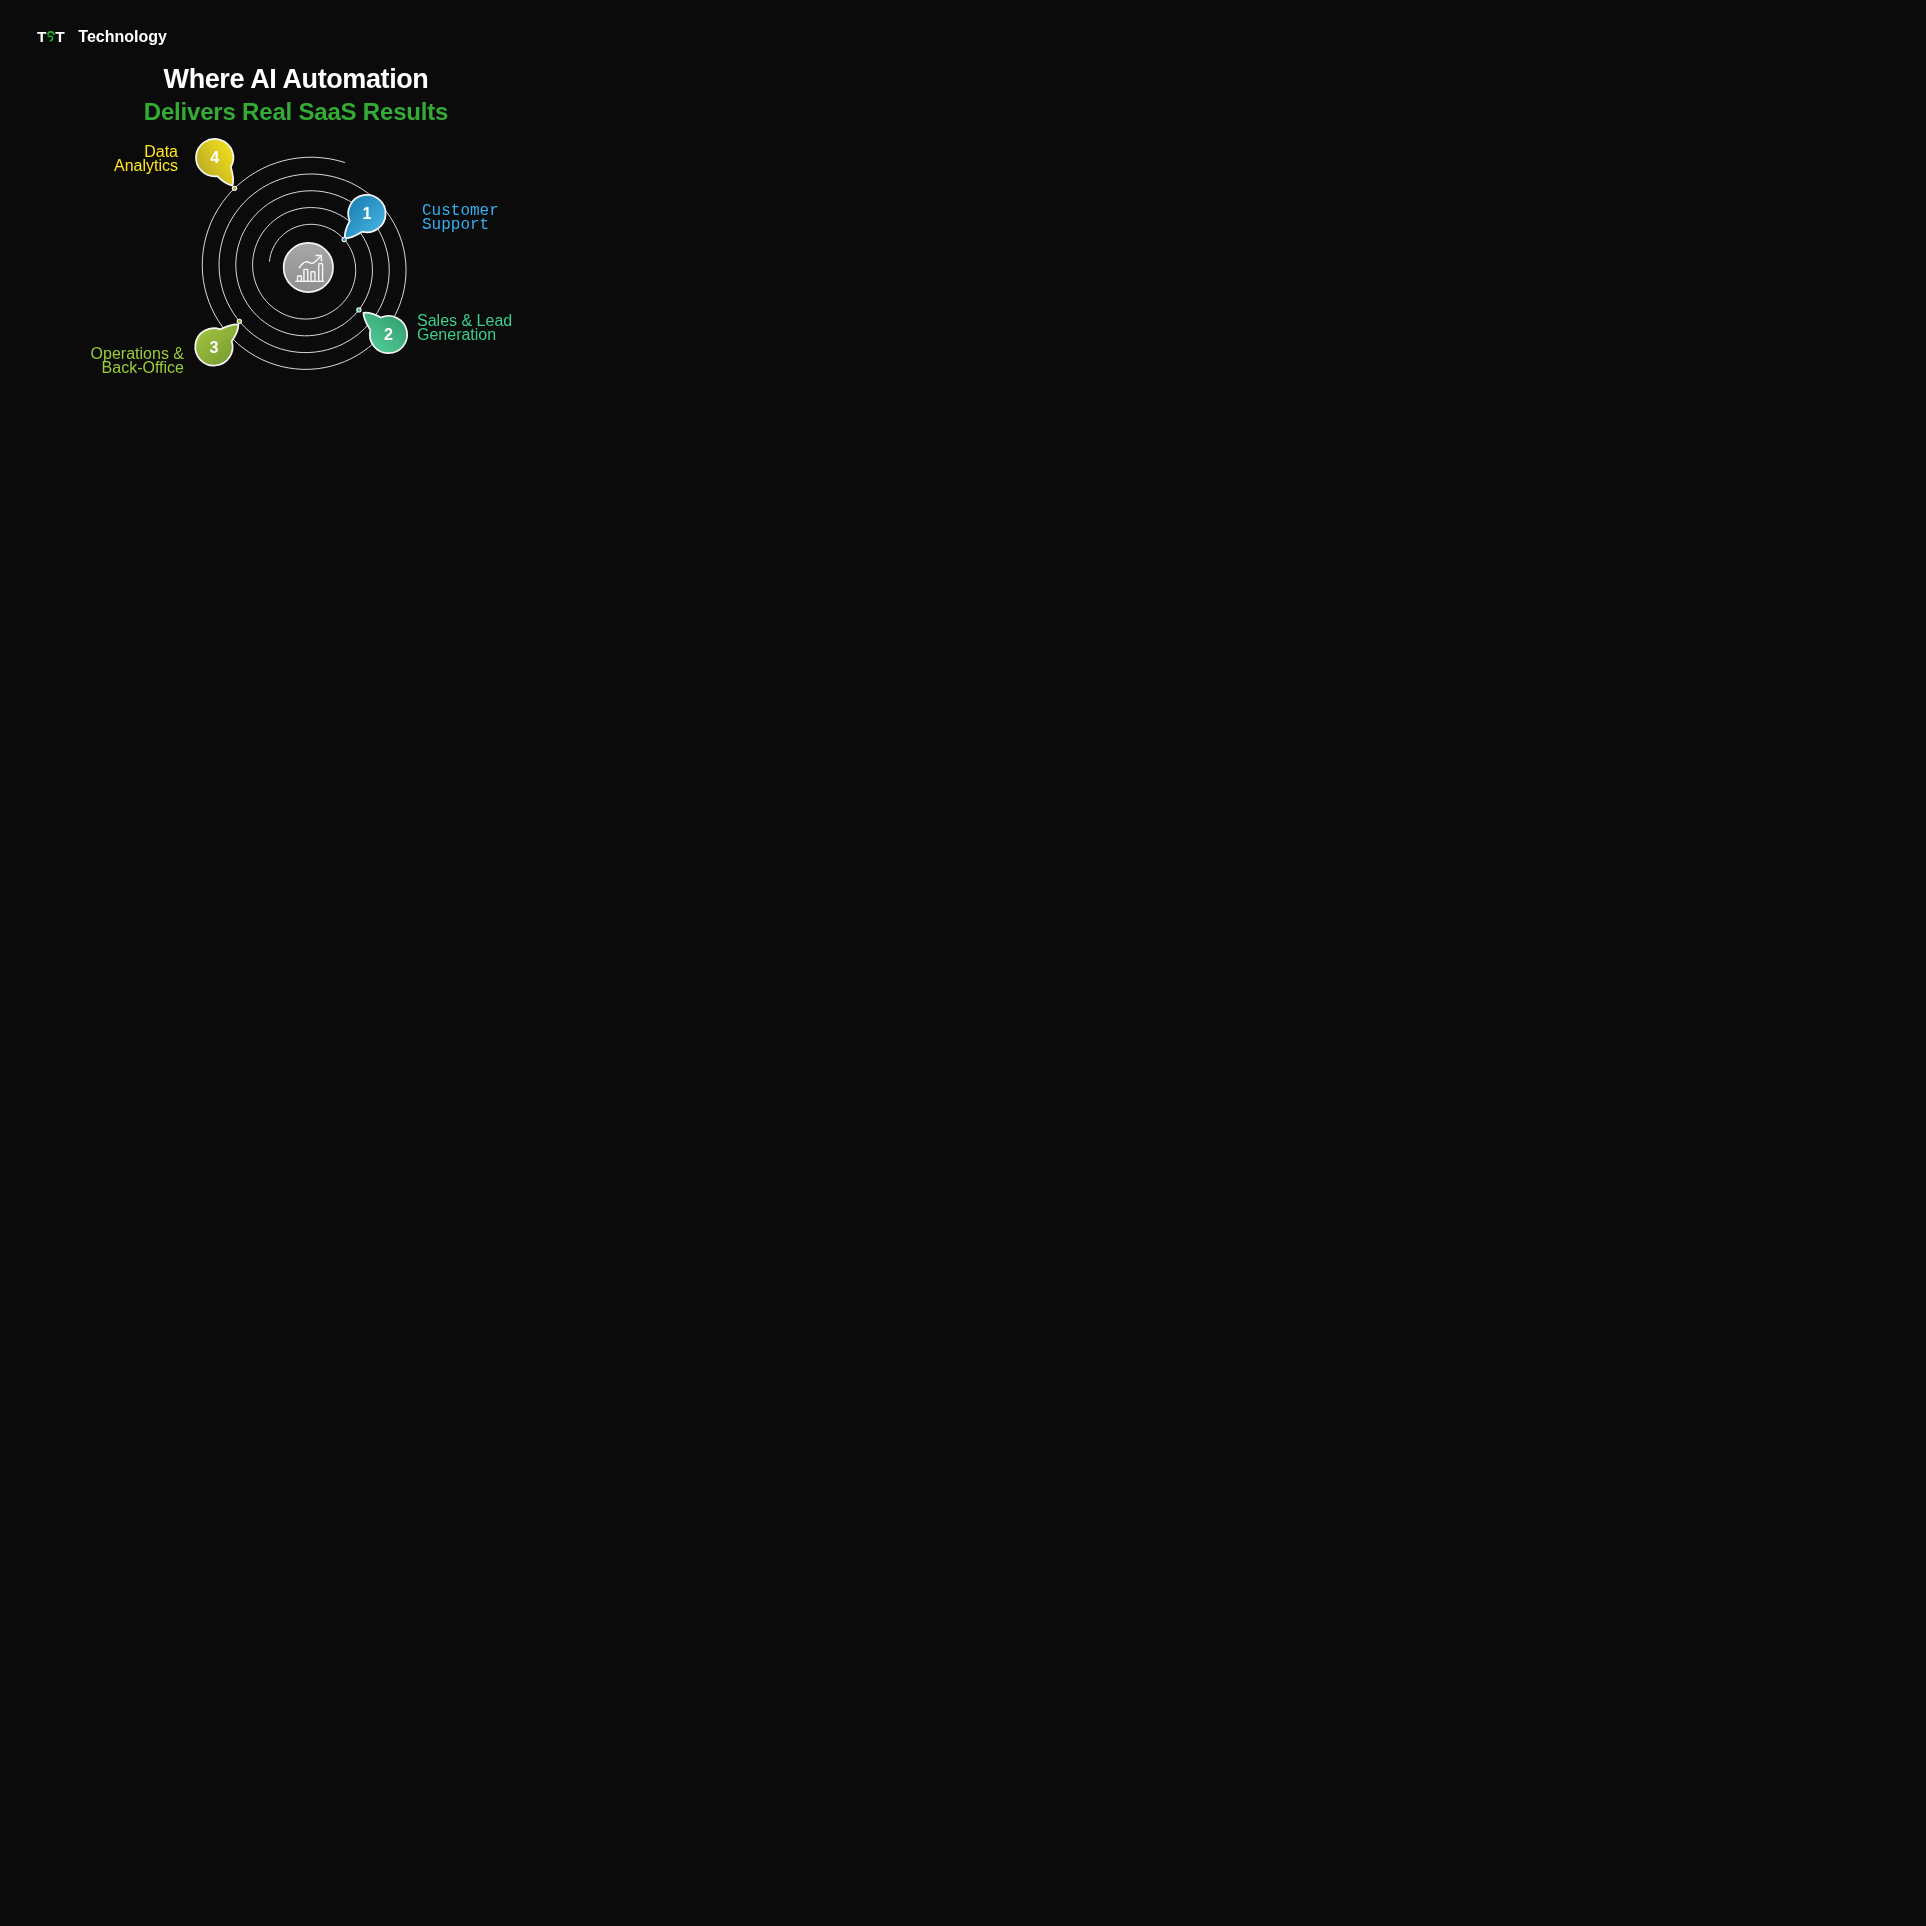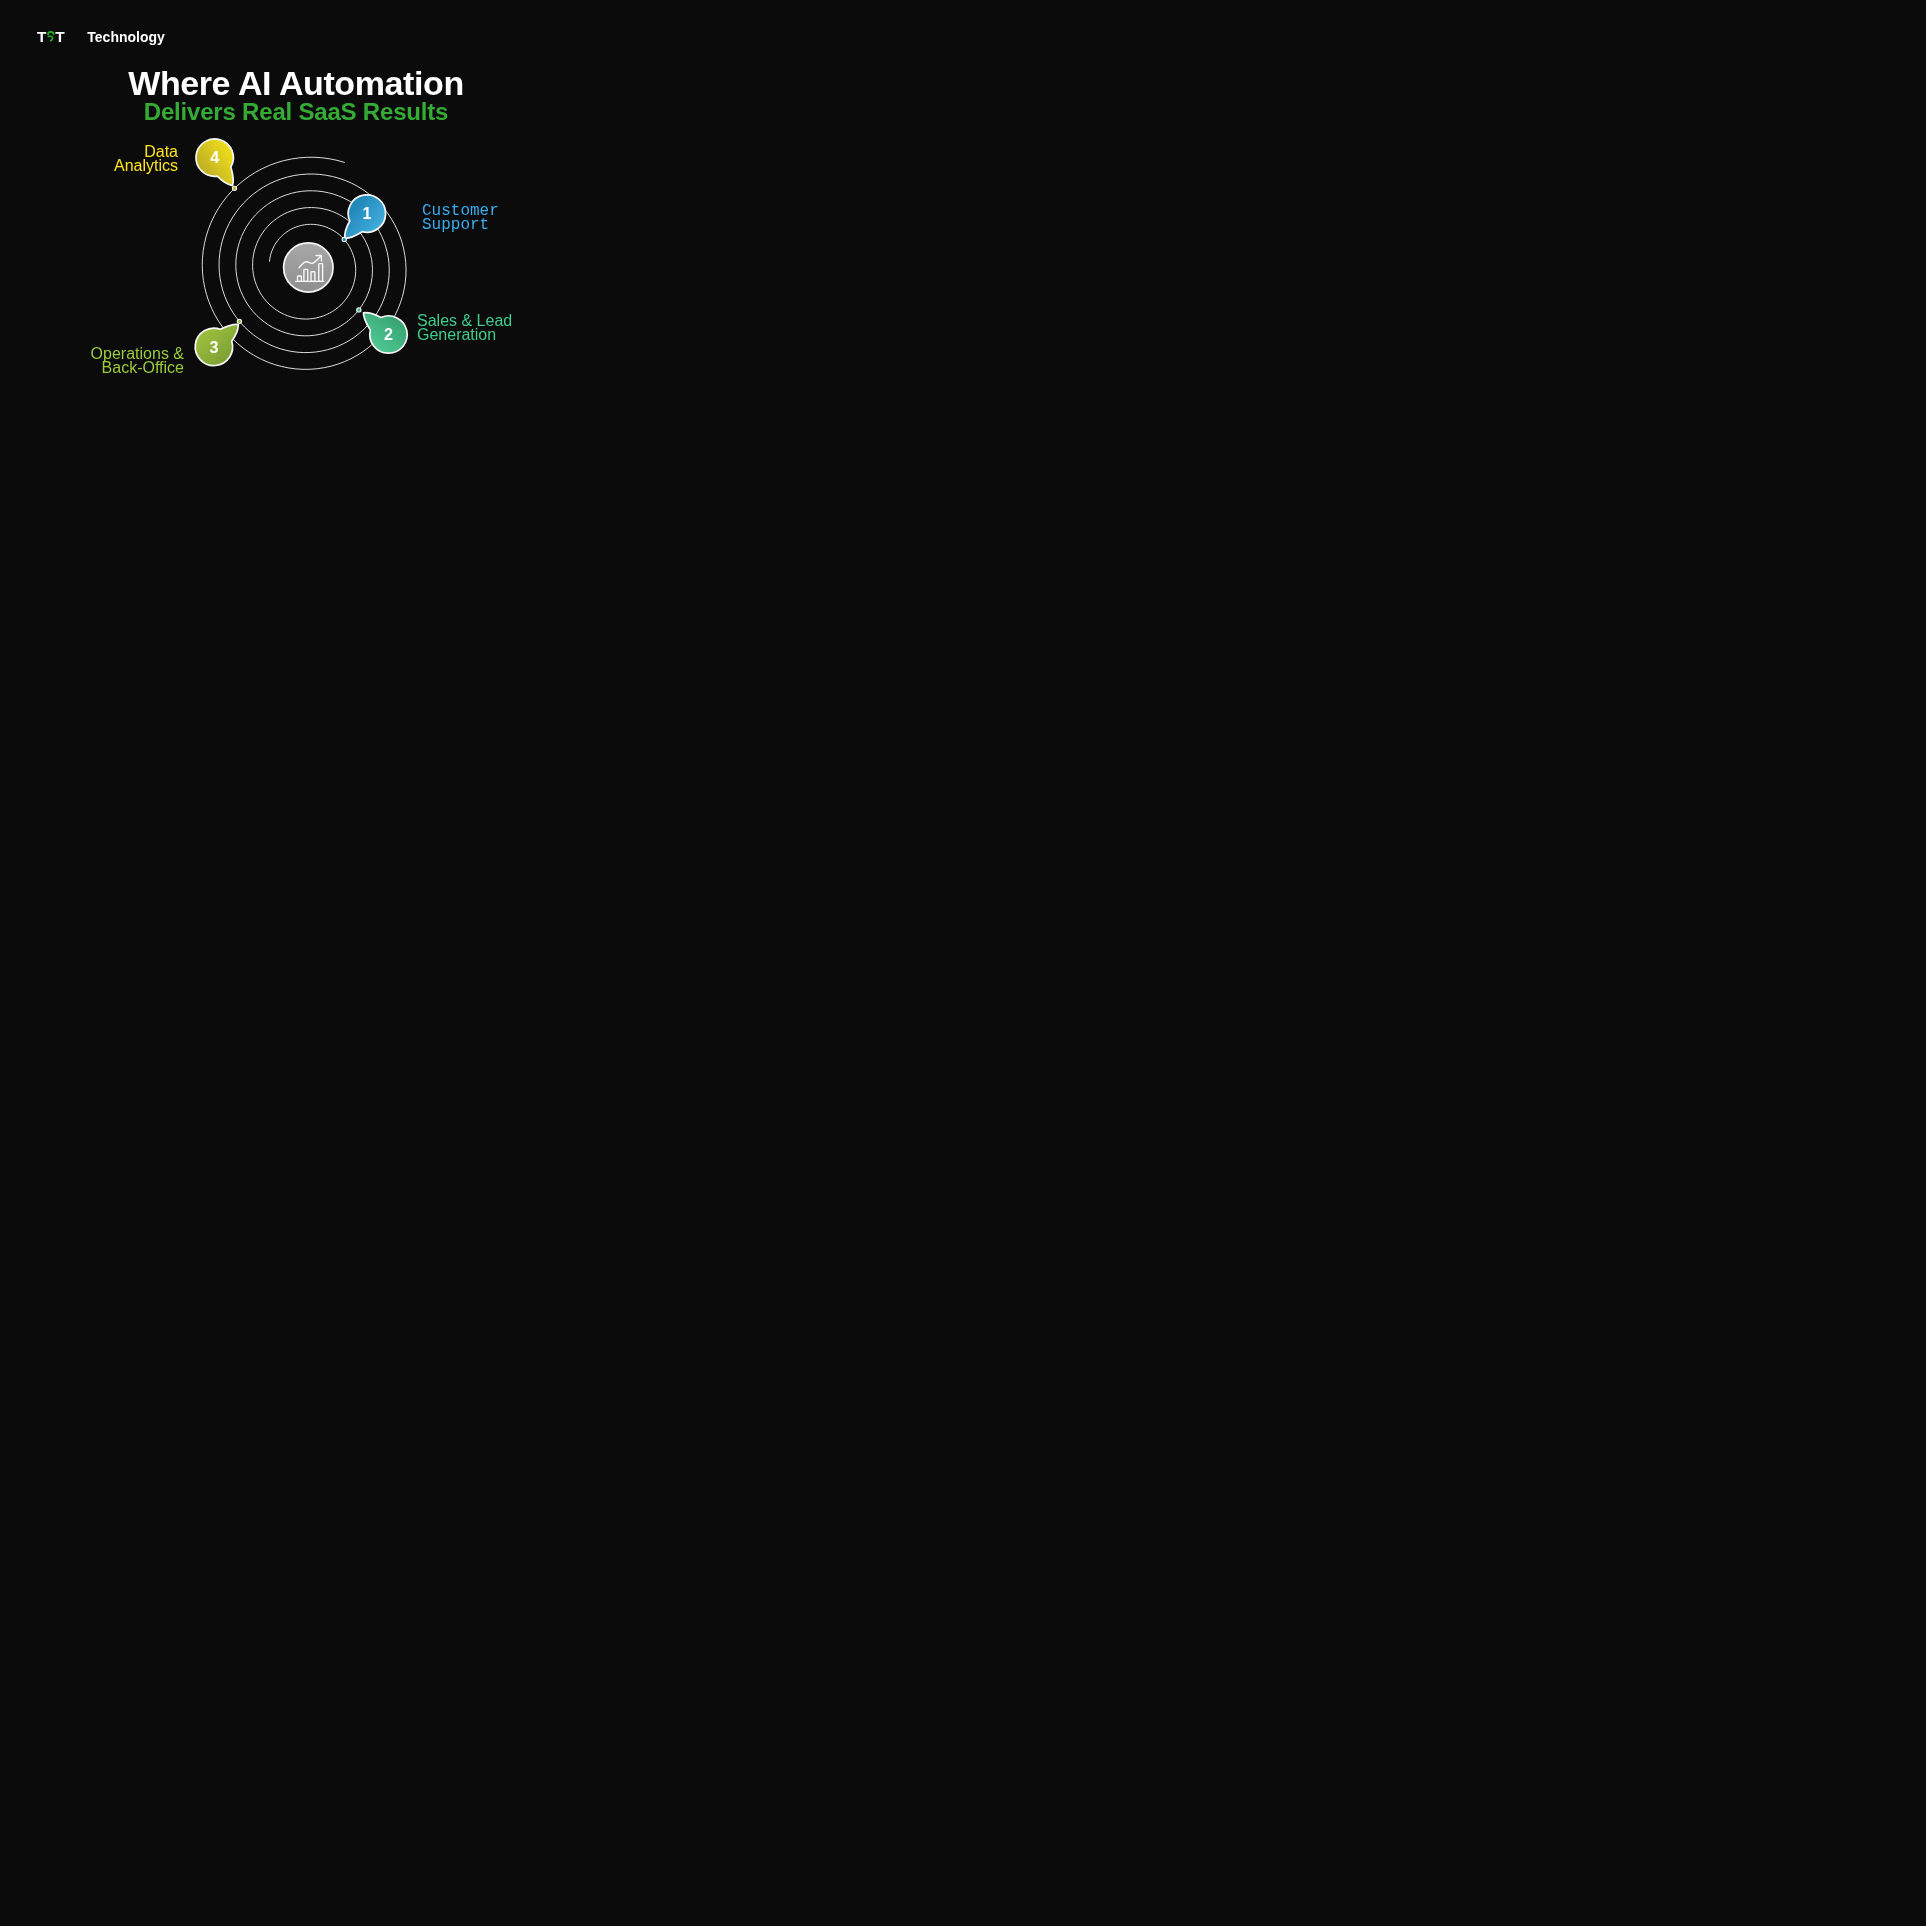--- a/index.html
+++ b/index.html
@@ -13,27 +13,27 @@
   
   .logo{
     position:absolute;left:37px;top:29px;
     display:flex;align-items:center;
   }
   .logo .t{
     color:#fff;font-size:15.4px;font-weight:800;line-height:1;letter-spacing:-0.4px;
   }
   .logo svg{display:block;margin:0 0.8px 0.8px 0.8px;}
   .logo .tech{
-    color:#fff;font-size:14px;font-weight:700;line-height:1;margin-left:23px;letter-spacing:0;
+    color:#fff;font-size:16px;font-weight:700;line-height:1;margin-left:14px;letter-spacing:0;
   }
   
   .title1{
     position:absolute;left:0;right:0;top:66px;
     text-align:center;color:#fff;
-    font-size:34px;font-weight:800;letter-spacing:-0.4px;line-height:1;
+    font-size:27px;font-weight:800;letter-spacing:-0.4px;line-height:1;
   }
   .title2{
     position:absolute;left:0;right:0;top:100px;
     text-align:center;color:var(--title-green,#34AB34);
     font-size:24px;font-weight:800;letter-spacing:-0.2px;line-height:1;
   }
   
   .diagram{position:absolute;left:0;top:0;width:592px;height:397px;}
   .bubble-num{
     font-family:"Liberation Sans", sans-serif;

